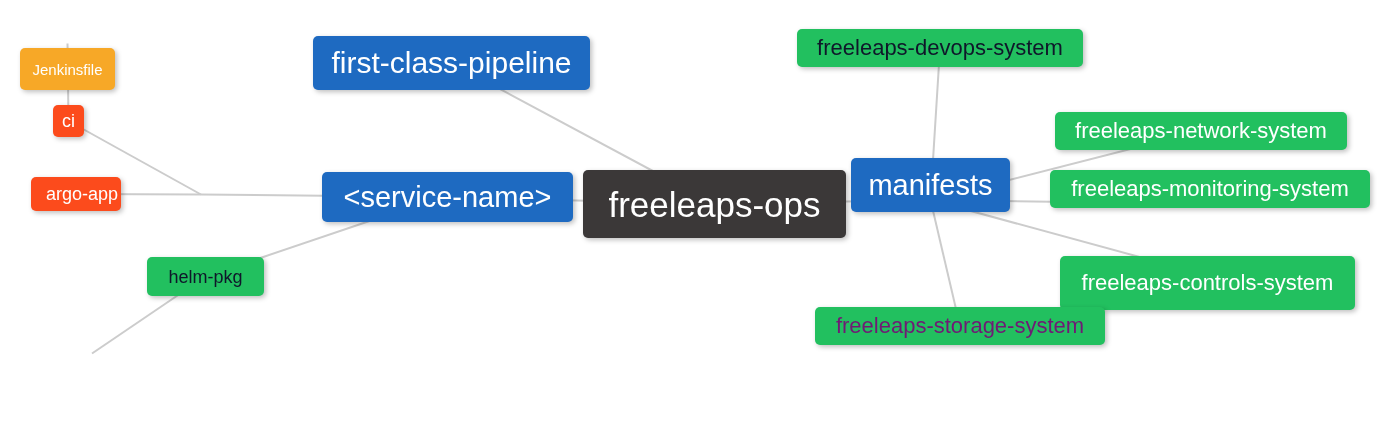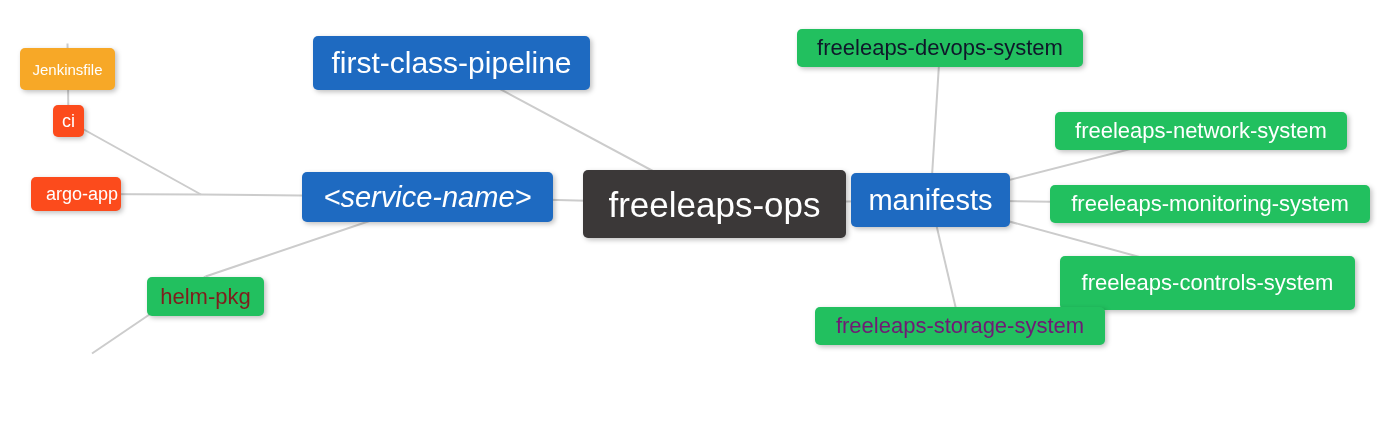--- a/index.html
+++ b/index.html
@@ -51,24 +51,24 @@
       <line x1="451.5" y1="63" x2="714.5" y2="204" stroke="#cccccc" stroke-width="2"></line>
       <line x1="714.5" y1="204" x2="930.5" y2="200" stroke="#cccccc" stroke-width="2"></line>
       <line x1="930.5" y1="200" x2="940" y2="48" stroke="#cccccc" stroke-width="2"></line>
       <line x1="930.5" y1="200" x2="1201" y2="131" stroke="#cccccc" stroke-width="2"></line>
       <line x1="930.5" y1="200" x2="1210" y2="204" stroke="#cccccc" stroke-width="2"></line>
       <line x1="930.5" y1="200" x2="1207.5" y2="275.5" stroke="#cccccc" stroke-width="2"></line>
       <line x1="930.5" y1="200" x2="960" y2="326" stroke="#cccccc" stroke-width="2"></line>
     </svg>
 <div class="node" style="left: 583px; top: 170px; width: 263px; height: 68px; font-size: 35px; background: rgb(59, 56, 56); color: rgb(255, 255, 255);">freeleaps-ops</div>
     <div class="node" style="left: 313px; top: 36px; width: 277px; height: 54px; font-size: 30px; background: rgb(30, 106, 193); color: rgb(255, 255, 255);">first-class-pipeline</div>
-    <div class="node" style="left: 302px; top: 172px; width: 251px; height: 50px; font-size: 29px; background: rgb(30, 106, 193); color: rgb(255, 255, 255); font-style: italic;">&lt;service-name&gt;</div>
-    <div class="node" style="left: 851px; top: 173px; width: 159px; height: 54px; font-size: 29px; background: rgb(30, 106, 193); color: rgb(255, 255, 255);">manifests</div>
-    <div class="node" style="left: 147px; top: 257px; width: 117px; height: 39px; font-size: 22px; background: rgb(34, 192, 95); color: #7f1d1d; margin-top: 20px;">helm-pkg</div>
+    <div class="node" style="left: 322px; top: 172px; width: 251px; height: 50px; font-size: 29px; background: rgb(30, 106, 193); color: rgb(255, 255, 255);">&lt;service-name&gt;</div>
+    <div class="node" style="left: 851px; top: 158px; width: 159px; height: 54px; font-size: 29px; background: rgb(30, 106, 193); color: rgb(255, 255, 255);">manifests</div>
+    <div class="node" style="left: 147px; top: 257px; width: 117px; height: 39px; font-size: 18px; background: rgb(34, 192, 95); color: #0f172a;">helm-pkg</div>
     <div class="node" style="left: 53px; top: 105px; width: 31px; height: 32px; font-size: 18px; background: rgb(252, 75, 28); color: rgb(255, 255, 255);">ci</div>
     <div class="node" style="left: 31px; top: 177px; width: 90px; height: 34px; font-size: 18px; background: rgb(252, 75, 28); color: rgb(255, 255, 255); padding-left: 12px;">argo-app</div>
     <div class="node" style="left: 20px; top: 28px; width: 95px; height: 42px; font-size: 15px; background: rgb(247, 168, 39); color: rgb(255, 255, 255); margin-top: 20px;">Jenkinsfile</div>
     <div class="node" style="left: 797px; top: 29px; width: 286px; height: 38px; font-size: 22px; background: rgb(34, 192, 95); color: #0f172a;">freeleaps-devops-system</div>
     <div class="node" style="left: 1055px; top: 112px; width: 292px; height: 38px; font-size: 22px; background: rgb(34, 192, 95); color: rgb(255, 255, 255);">freeleaps-network-system</div>
-    <div class="node" style="left: 1050px; top: 185px; width: 320px; height: 38px; font-size: 22px; background: rgb(34, 192, 95); color: rgb(255, 255, 255);">freeleaps-monitoring-system</div>
+    <div class="node" style="left: 1050px; top: 170px; width: 320px; height: 38px; font-size: 22px; background: rgb(34, 192, 95); color: rgb(255, 255, 255);">freeleaps-monitoring-system</div>
     <div class="node" style="left: 1060px; top: 256px; width: 295px; height: 54px; font-size: 22px; background: rgb(34, 192, 95); color: rgb(255, 255, 255);">freeleaps-controls-system</div>
     <div class="node" style="left: 815px; top: 307px; width: 290px; height: 38px; font-size: 22px; background: rgb(34, 192, 95); color: #701a75;">freeleaps-storage-system</div>
   </div>
 
 </body></html>

